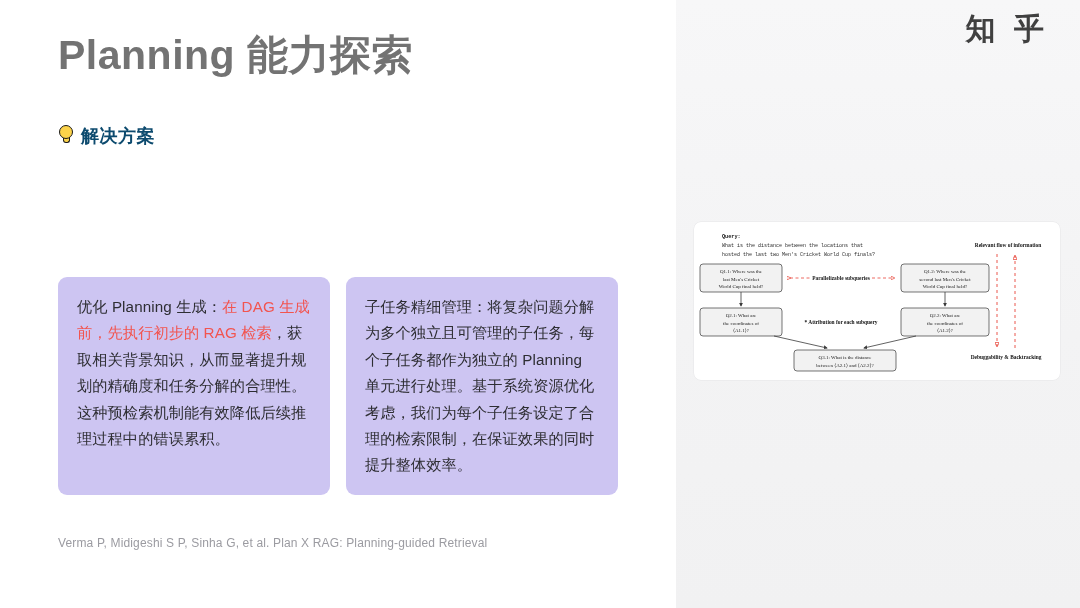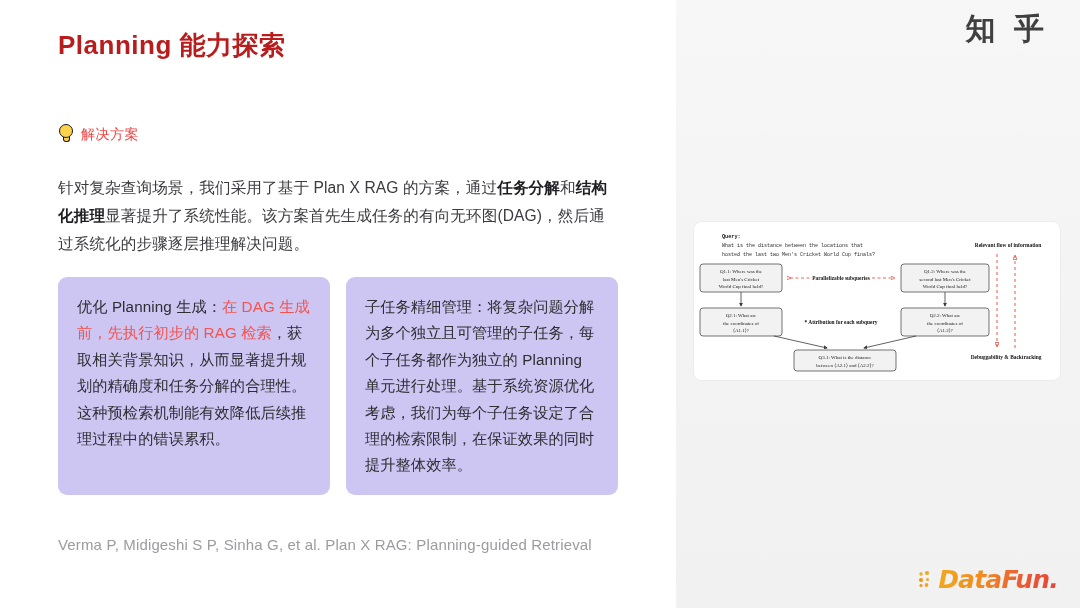--- a/index.html
+++ b/index.html
@@ -32,24 +32,24 @@
     letter-spacing: 4px;
     color: #404040;
     font-family: "DejaVu Sans", sans-serif;
     line-height: 1;
   }
 
   
   #page-title {
     position: absolute;
     left: 58px; top: 28px;
-    font-size: 26px;
+    font-size: 41px;
     font-weight: 700;
     letter-spacing: 0.5px;
-    color: #b91c1c;
+    color: #737373;
     white-space: nowrap;
     font-family: "Liberation Sans", "DejaVu Sans", sans-serif;
   }
 
   
   #section-header {
     position: absolute;
     left: 58px; top: 124px;
     display: flex;
     align-items: center;
@@ -72,23 +72,23 @@
     position: absolute;
     left: 4.5px; top: 11px;
     width: 7px; height: 7px;
     background: #fcd34a;
     border-left: 1.6px solid #1a1a1a;
     border-right: 1.6px solid #1a1a1a;
     border-bottom: 1.6px solid #1a1a1a;
     border-radius: 0 0 3px 3px;
   }
   #section-title {
-    font-size: 14px;
-    font-weight: 400;
-    color: #ef4444;
+    font-size: 18px;
+    font-weight: 700;
+    color: #0c4a6e;
     letter-spacing: 0.5px;
   }
 
   
   #body-paragraph {
     position: absolute;
     left: 58px; top: 174px;
     width: 556px;
     font-size: 15.6px;
     line-height: 28px;
@@ -113,21 +113,21 @@
     overflow: hidden;
   }
   #card-left  { left: 58px; }
   #card-right { left: 346px; }
   .hl-red { color: #f2544f; }
 
   
   .citation {
     position: absolute;
     left: 58px;
-    font-size: 15px;
+    font-size: 12px;
     color: #9b9ba1;
     letter-spacing: 0.15px;
     white-space: nowrap;
   }
   #citation-line1 { top: 536px; }
   #citation-line2 { top: 580px; }
 
   
   #diagram-card {
     position: absolute;
@@ -180,21 +180,20 @@
   <div id="page-title">Planning 能力探索</div>
 
   <div id="section-header">
     <span class="bulb">
       <span class="neck"></span>
         <span class="glass"></span>
     </span>
     <span id="section-title">解决方案</span>
   </div>
 
-  <div id="body-paragraph">针对复杂查询场景，我们采用了基于 Plan X RAG 的方案，通过<b>任务分解</b>和<b>结构化推理</b>显著提升了系统性能。该方案首先生成任务的有向无环图(DAG)，然后通过系统化的步骤逐层推理解决问题。</div>
 
   <div class="card" id="card-left">
     <span>优化 Planning 生成：</span><span class="hl-red">在 DAG 生成前，先执行初步的 RAG 检索</span><span>，获取相关背景知识，从而显著提升规划的精确度和任务分解的合理性。这种预检索机制能有效降低后续推理过程中的错误累积。</span>
   </div>
 
   <div class="card" id="card-right">
     <span>子任务精细管理：将复杂问题分解为多个独立且可管理的子任务，每个子任务都作为独立的 Planning 单元进行处理。基于系统资源优化考虑，我们为每个子任务设定了合理的检索限制，在保证效果的同时提升整体效率。</span>
   </div>
 
   <div class="citation" id="citation-line1">Verma P, Midigeshi S P, Sinha G, et al. Plan X RAG: Planning-guided Retrieval</div>
@@ -265,25 +264,14 @@
 
       <g>
         <text class="dg-ann-blk" x="314" y="25" text-anchor="middle">Relevant flow of information</text>
         <line x1="303" y1="32" x2="303" y2="124" stroke="#e8453a" stroke-width="0.9" stroke-dasharray="3 3" marker-end="url(#ahr)"></line>
         <line x1="321" y1="126" x2="321" y2="34" stroke="#e8453a" stroke-width="0.9" stroke-dasharray="3 3" marker-end="url(#ahr)"></line>
         <text class="dg-ann-blk" x="312" y="137" text-anchor="middle">Debuggability &amp; Backtracking</text>
       </g>
     </svg>
   </div>
 
-  <div id="datafun-logo">
-    <svg id="datafun-dots" viewBox="0 0 17 20">
-      <circle cx="3" cy="5" r="1.7" fill="#f3a81c"></circle>
-      <circle cx="9" cy="4" r="2.1" fill="#f3a81c"></circle>
-      <circle cx="3" cy="11" r="2.1" fill="#f0951d"></circle>
-      <circle cx="9.5" cy="10.5" r="1.5" fill="#f3a81c"></circle>
-      <circle cx="3" cy="16.5" r="1.6" fill="#f0951d"></circle>
-      <circle cx="8.5" cy="16" r="1.9" fill="#f3a81c"></circle>
-    </svg>
-    <span id="datafun-word">DataFun.</span>
-  </div>
 
 </div>
 
 </body></html>

